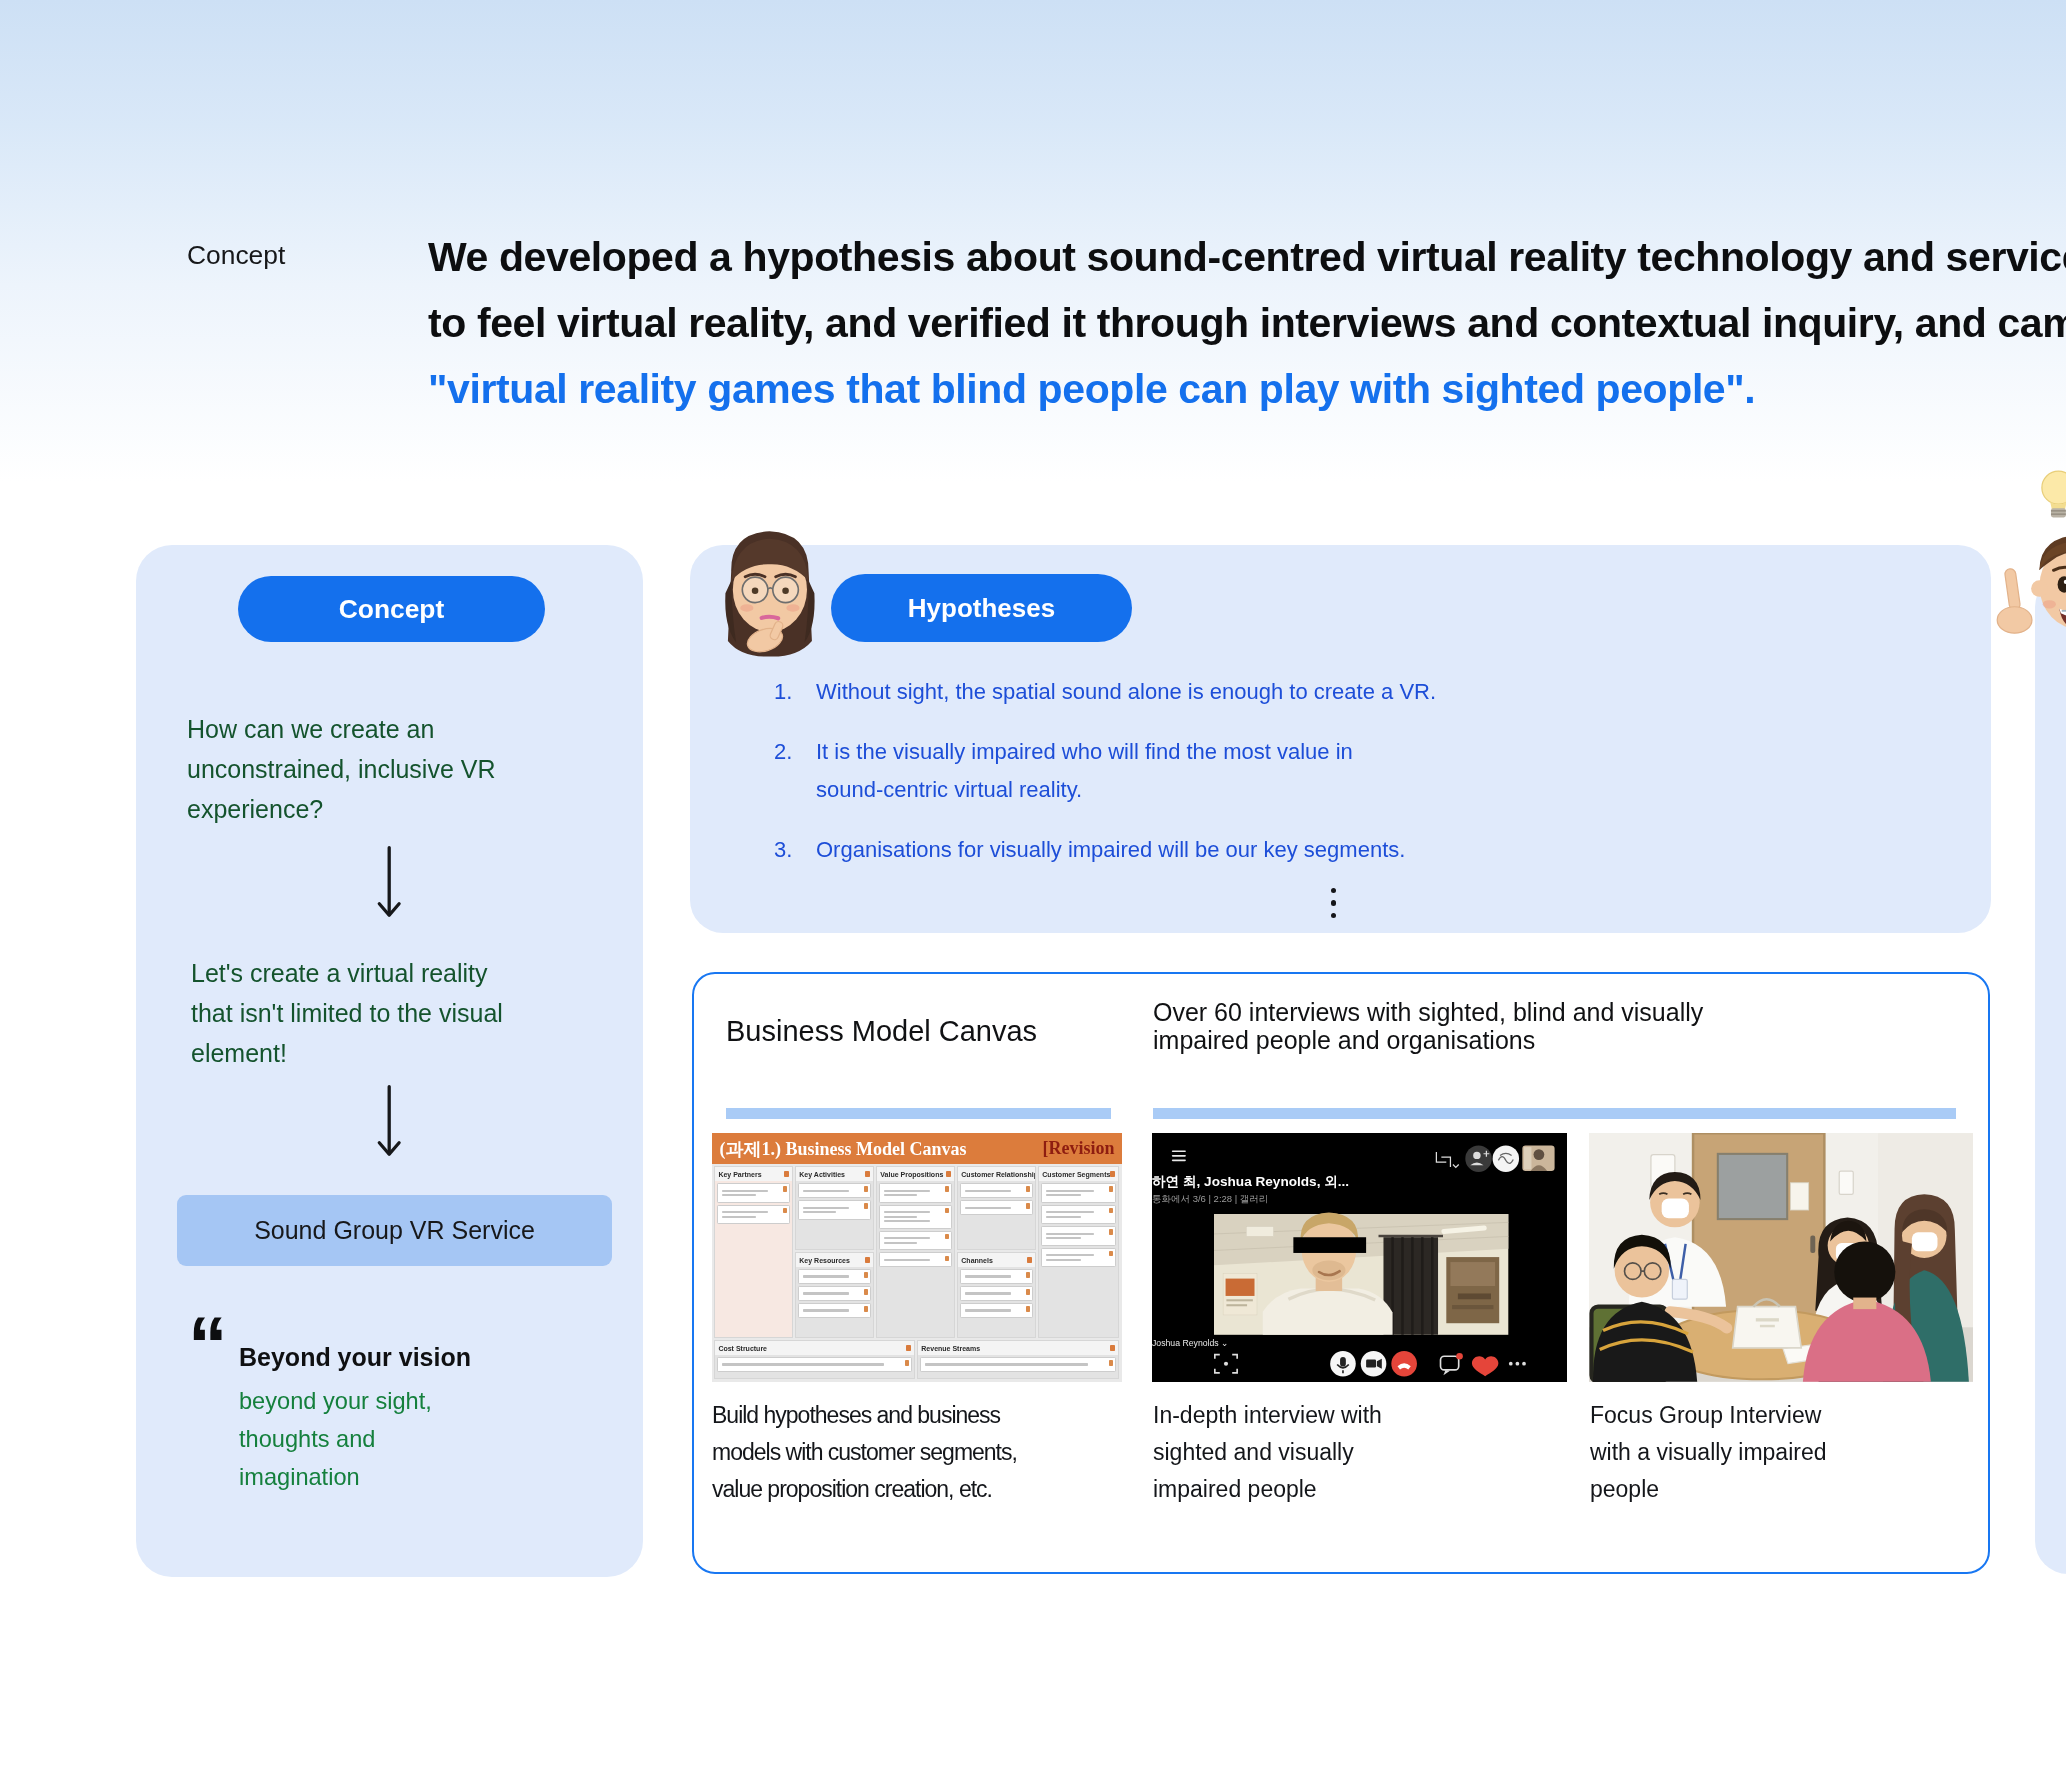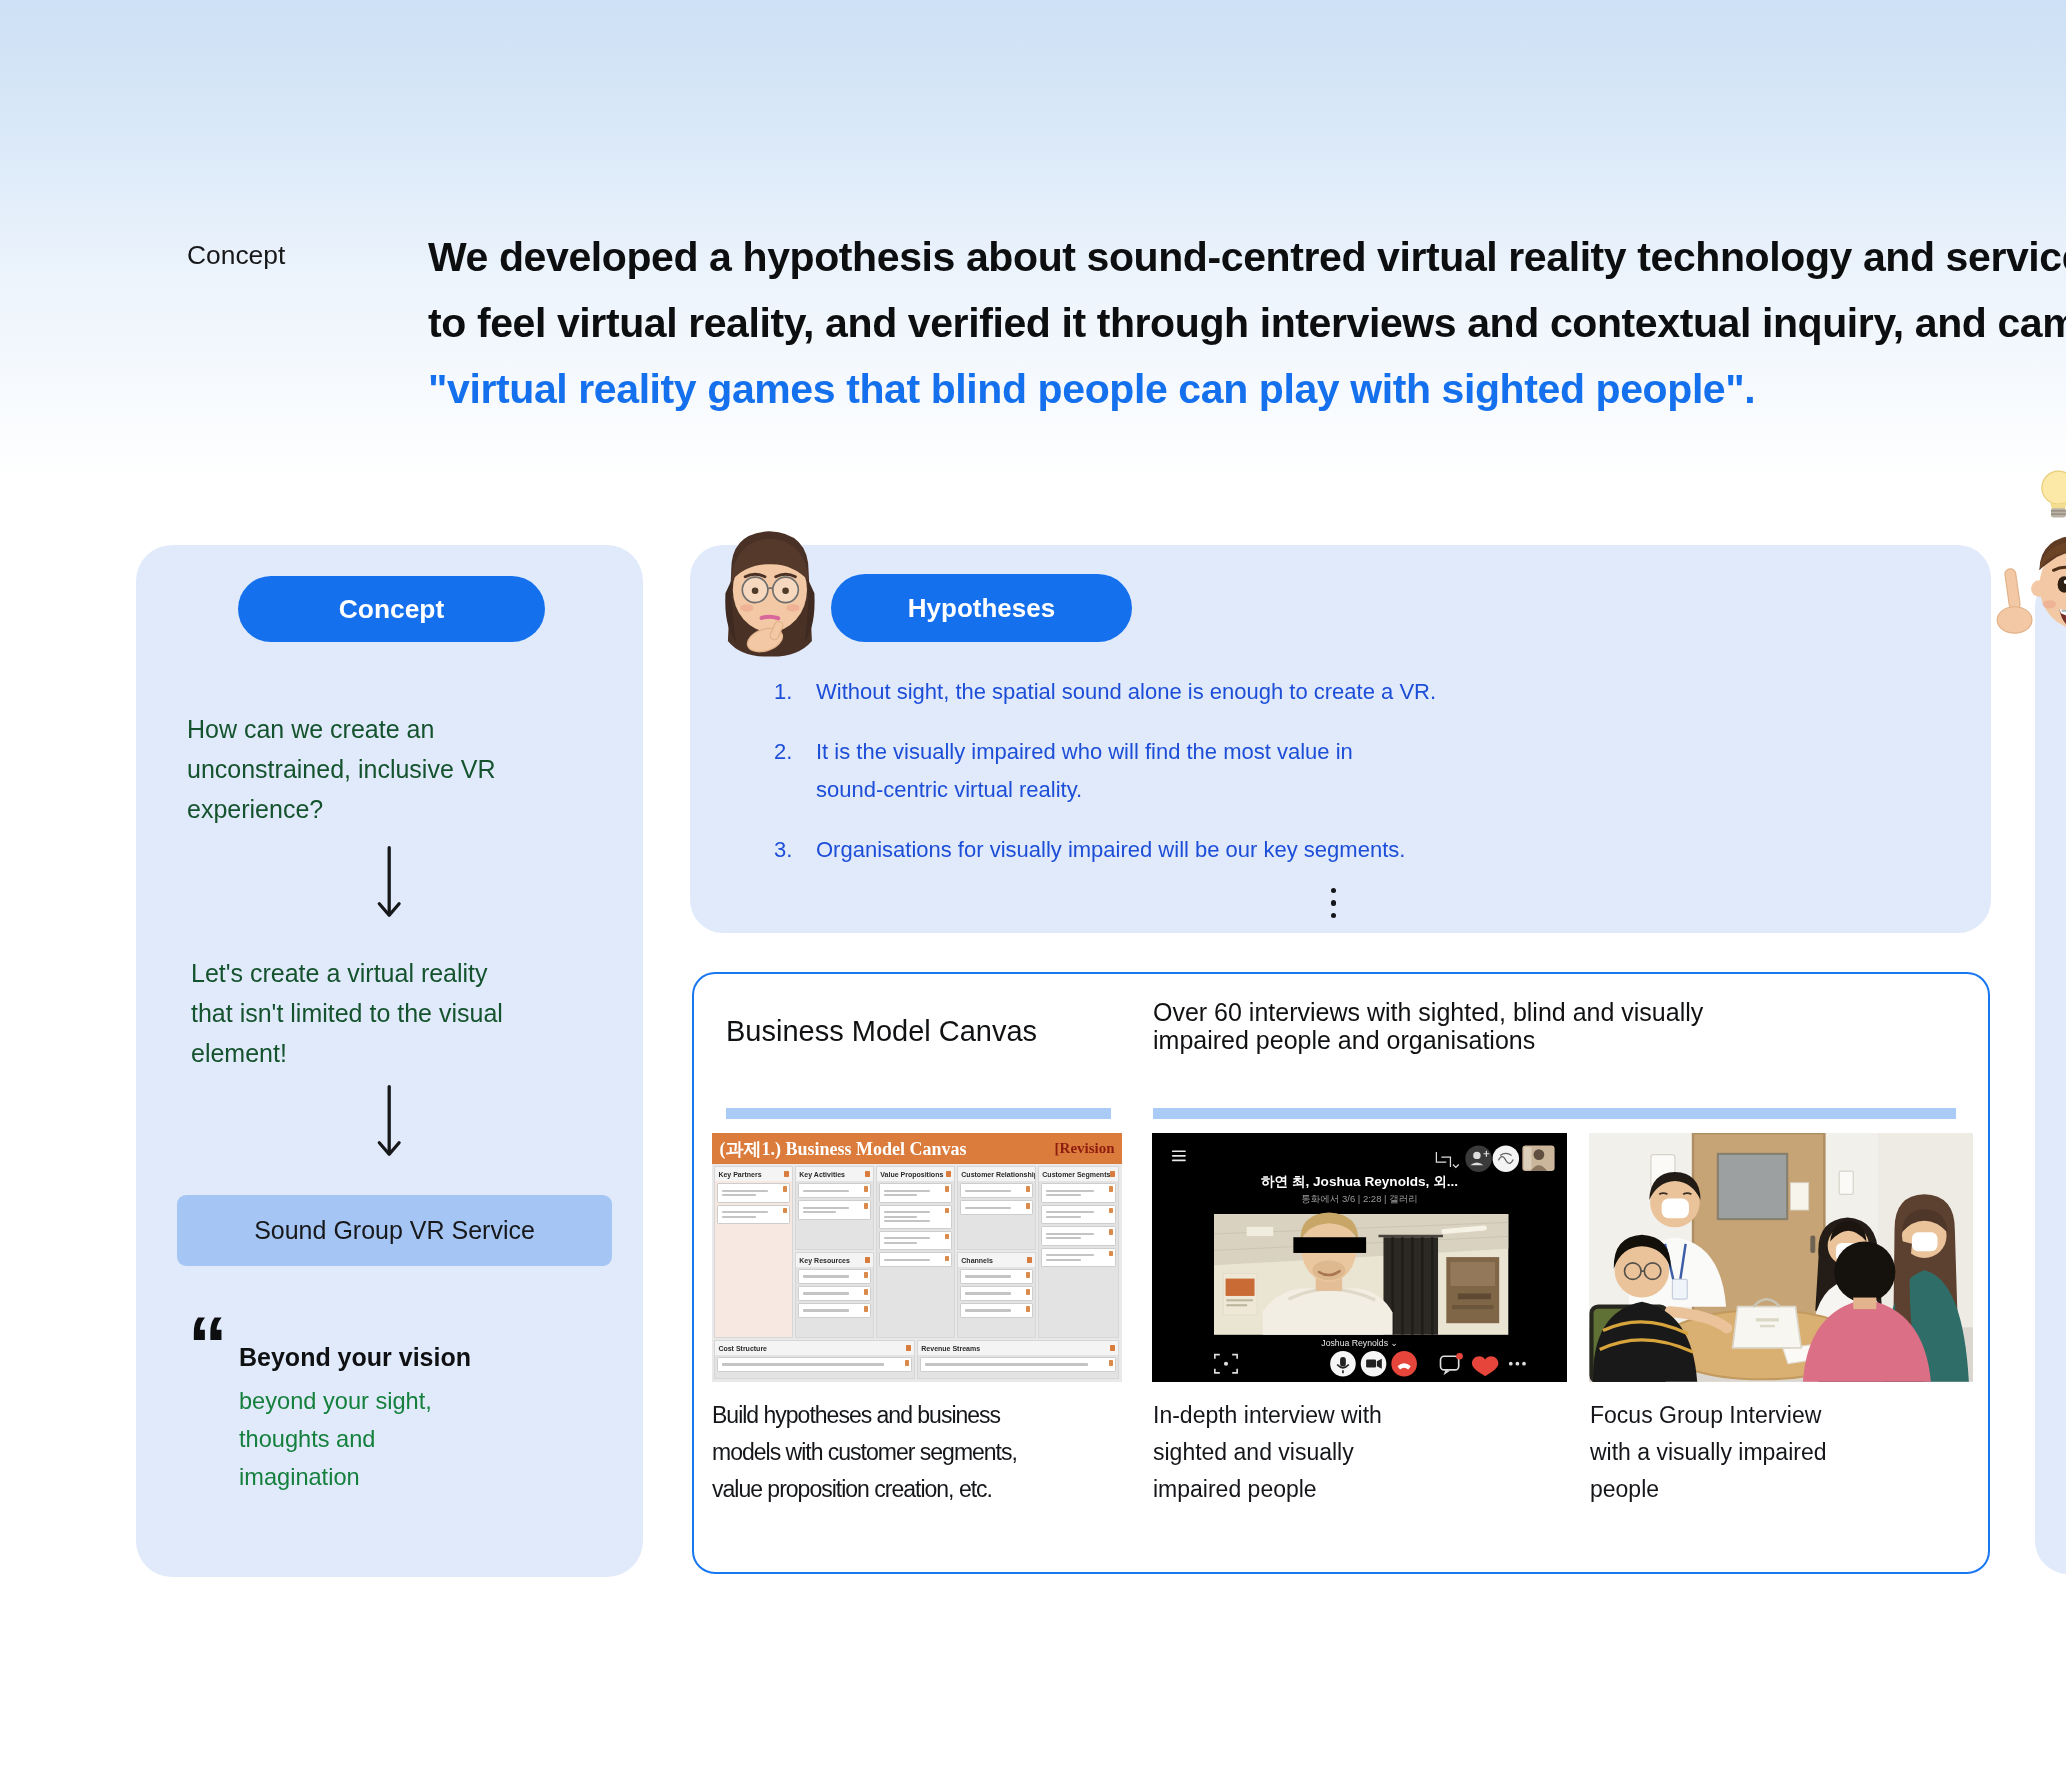--- a/index.html
+++ b/index.html
@@ -57,32 +57,32 @@
   #cap3{left:1590px;top:1397px}
 
   .figure{position:absolute;overflow:hidden}
   #fig-bmc{left:712px;top:1133px;width:410px;height:249px;background:#fff}
   #fig-video{left:1152px;top:1133px;width:415px;height:249px;background:#000}
   #fig-focus{left:1589px;top:1133px;width:384px;height:249px;background:#F2F0EB}
 
   
   .bmc-header{height:31px;background:#DC7C3C;display:flex;align-items:center;justify-content:space-between;padding:0 7.4px;font-family:"Liberation Serif","DejaVu Serif",serif;font-weight:700}
   .bmc-header .l{color:#fff;font-size:18px}
-  .bmc-header .r{color:#8E1D10;font-size:15px}
+  .bmc-header .r{color:#8E1D10;font-size:18px}
   .bmc-body{position:absolute;left:0;top:31px;right:0;bottom:0;background:#E9E9E9}
   .bmc-sec{position:absolute;background:#E3E3E3;border:0.4px solid #D6D6D6;overflow:hidden}
   .bmc-h{height:14px;display:flex;align-items:center;padding:0 3.3px;background:#F4F4F4;font-size:7px;font-weight:700;color:#2a2a2a;white-space:nowrap;overflow:hidden}
   .bmc-h::after{content:"";flex:none;margin-left:auto;width:4.5px;height:6.2px;border-radius:0.8px;background:#D97B3C}
   .bmc-note{margin:2.1px;background:#fff;border:0.4px solid #CDCDCD;border-radius:1.2px;padding:2.9px 9px 2.9px 3.7px;position:relative}
   .bmc-note::after{content:"";position:absolute;right:2.1px;top:2.1px;width:3.7px;height:5.4px;border-radius:0.8px;background:#DA8A4A}
   .bmc-note i{display:block;height:2.1px;border-radius:0.8px;background:#C4C4C4;margin:2.5px 0;width:80%}
   .bmc-note i:nth-child(2){width:58%}
 
   
-  .vc-text{position:absolute;left:0;right:0;text-align:center;color:#fff}
+  .vc-text{position:absolute;left:0;right:0;color:#fff}
   #vc-title{top:40px;font-size:13.6px;font-weight:700}
   #vc-sub{top:60px;font-size:9.5px;color:#9a9a9a}
   #vc-name{top:205px;font-size:8.7px;color:#e8e8e8}
 
   
   #memoji-woman{left:707px;top:519px;width:125px;height:145px}
   #memoji-man{left:1993px;top:462px;width:154px;height:201px}
 </style>
 </head>
 <body>

